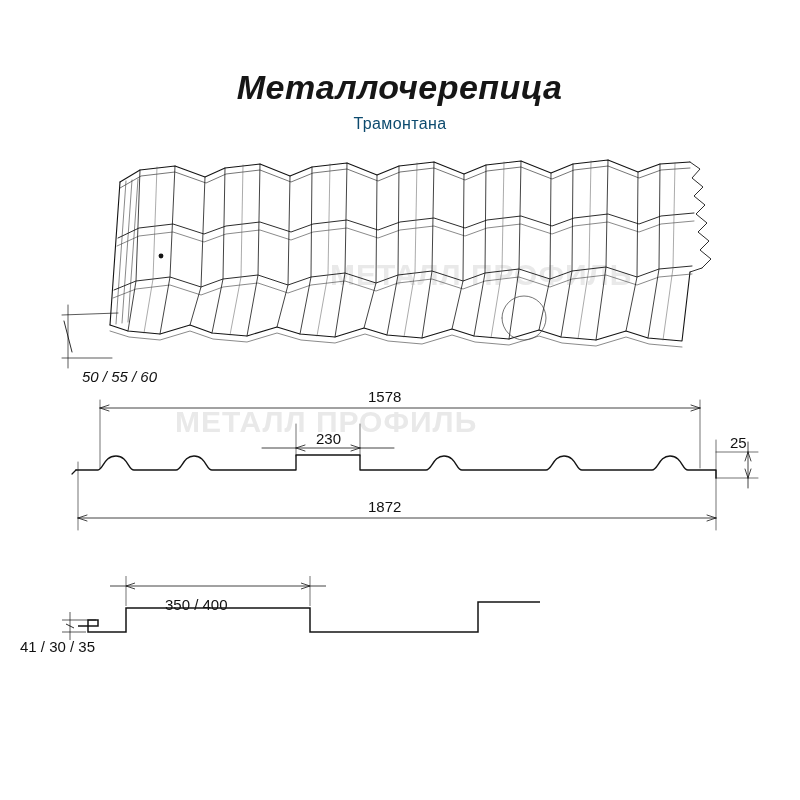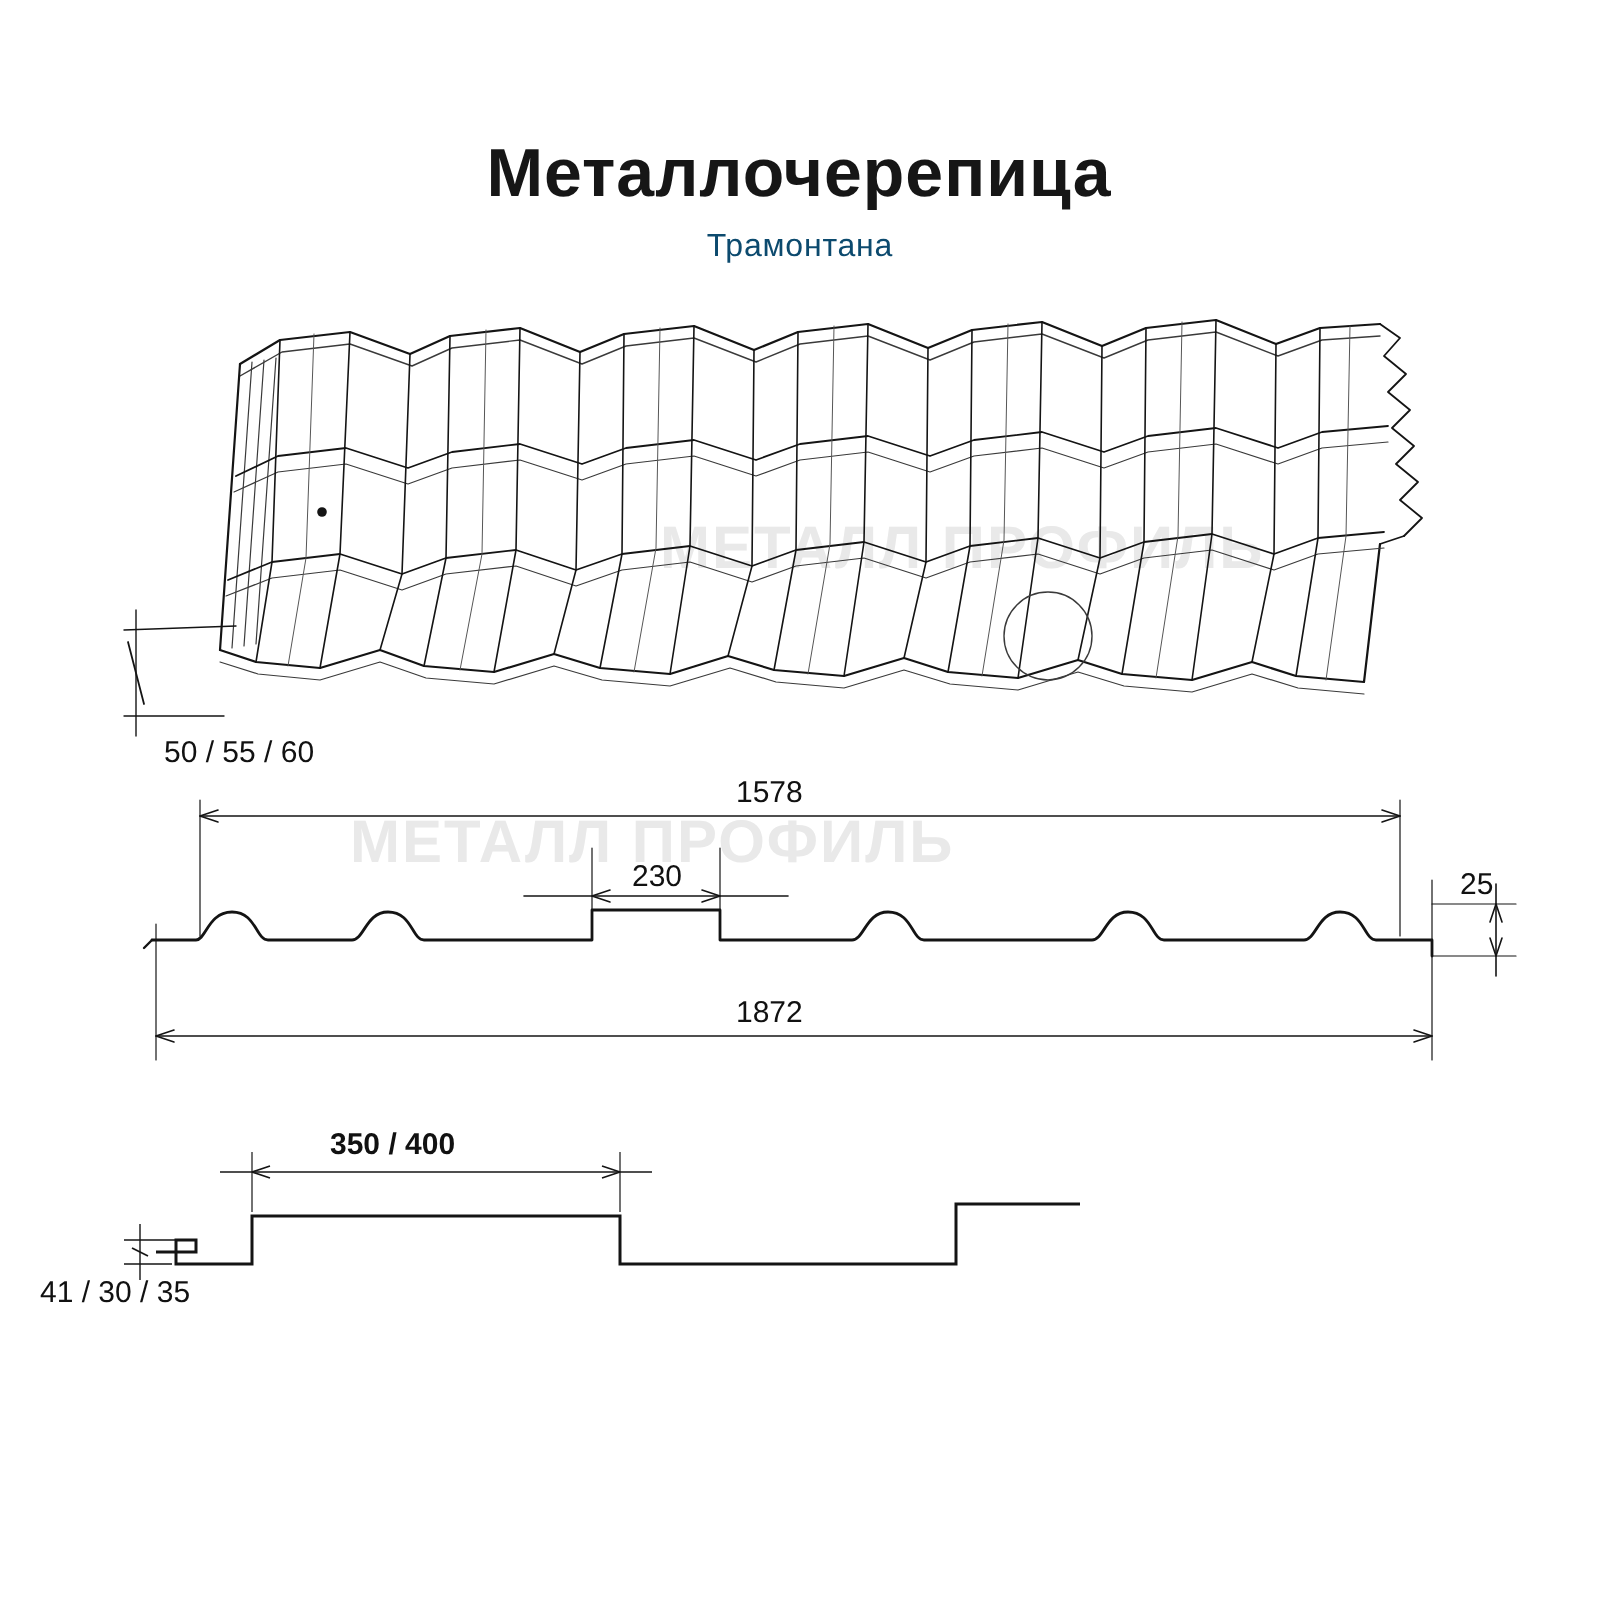--- a/index.html
+++ b/index.html
@@ -26,20 +26,21 @@
     position: absolute;
     left: 0;
     top: 68px;
     width: 799px;
     text-align: center;
     font-size: 34px;
     font-weight: bold;
     letter-spacing: 0.5px;
     color: #161616;
     white-space: nowrap;
+    font-style: italic;
   }
   .title-sub {
     position: absolute;
     left: 0;
     top: 115px;
     width: 800px;
     text-align: center;
     font-size: 16px;
     color: #0c4a6e;
     letter-spacing: 0.4px;
@@ -62,26 +63,26 @@
 </style>
 </head>
 <body>
 
 <div class="wm" style="left:330px; top:258px;">МЕТАЛЛ ПРОФИЛЬ</div>
 <div class="wm" style="left:175px; top:405px;">МЕТАЛЛ ПРОФИЛЬ</div>
 
 <div class="title-main">Металлочерепица</div>
 <div class="title-sub">Трамонтана</div>
 
-<div class="dim-label" style="left:82px; top:368px;">50 / 55 / 60</div>
+<div class="dim-label" style="left:82px; top:368px;font-style:italic;">50 / 55 / 60</div>
 <div class="dim-label" style="left:368px; top:388px;">1578</div>
 <div class="dim-label" style="left:316px; top:430px;">230</div>
 <div class="dim-label" style="left:368px; top:498px;">1872</div>
 <div class="dim-label" style="left:730px; top:434px;text-align:right;">25</div>
-<div class="dim-label" style="left:165px; top:564px;font-weight:bold;">350 / 400</div>
+<div class="dim-label" style="left:165px; top:596px;">350 / 400</div>
 <div class="dim-label" style="left:20px; top:638px;">41 / 30 / 35</div>
 
 <svg id="sheet" viewBox="0 0 800 800" xmlns="http://www.w3.org/2000/svg">
 
   <g fill="none" stroke="#141414" stroke-width="1.1" stroke-linejoin="round" stroke-linecap="round">
 
     <path d="M120,182 L140,170 L175,166 L205,177 L225,168 L260,164 L290,176
              L312,167 L347,163 L377,175 L399,166 L434,162 L464,174 L486,165
              L521,161 L551,173 L573,164 L608,160 L638,172 L660,164 L690,162"></path>
 

